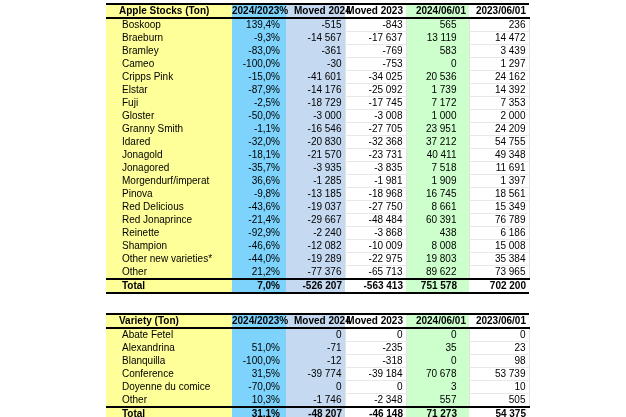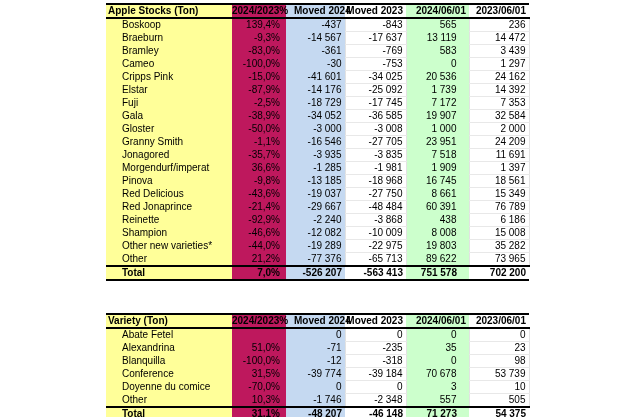--- a/index.html
+++ b/index.html
@@ -44,21 +44,21 @@
     margin: 0;
     line-height: 12px;
     white-space: nowrap;
     overflow: hidden;
     vertical-align: middle;
     font-weight: normal;
   }
 
   
   .tbl .c1 { background: #FFFF99; }
-  .tbl .c2 { background: #be185d; }
+  .tbl .c2 { background: #7dd3fc; }
   .tbl .c3 { background: #C5D9F1; padding-left: 8px; }
   .tbl .c4 { background: #FFFFFF; }
   .tbl .c5 { background: #CCFFCC; }
   .tbl .c6 { background: #FFFFFF; }
 
   
   .tbl .name { text-align: left; padding-left: 16px; }
   .tbl .num  { text-align: right; padding-right: 3px; }
   .tbl td.c2 { padding-right: 6px; text-align: right; }
   .tbl td.c5 { padding-right: 12px; }
@@ -71,21 +71,21 @@
   }
 
   
   .tbl thead th {
     font-weight: bold;
     border-top: 2px solid #000000;
     border-bottom: 2px solid #000000;
     text-align: center;
     overflow: visible;
   }
-  .tbl thead th.name { text-align: left; padding-left: 2px; }
+  .tbl thead th.name { text-align: left; padding-left: 13px; }
   .tbl tfoot td {
     font-weight: bold;
     border-top: 2px solid #000000;
     border-bottom: 2px solid #000000;
   }
 </style>
 </head>
 <body>
 
 <div class="sheet">
@@ -106,21 +106,21 @@
           <th class="c3 num">Moved 2024</th>
           <th class="c4 num">Moved 2023</th>
           <th class="c5 num">2024/06/01</th>
           <th class="c6 num">2023/06/01</th>
         </tr>
       </thead>
     <tbody>
         <tr>
           <td class="c1 name">Boskoop</td>
           <td class="c2 num">139,4%</td>
-          <td class="c3 num">-437</td>
+          <td class="c3 num">-515</td>
           <td class="c4 num">-843</td>
           <td class="c5 num">565</td>
           <td class="c6 num">236</td>
         </tr>
         <tr>
           <td class="c1 name">Braeburn</td>
           <td class="c2 num">-9,3%</td>
           <td class="c3 num">-14 567</td>
           <td class="c4 num">-17 637</td>
           <td class="c5 num">13 119</td>
@@ -160,44 +160,52 @@
         </tr>
         <tr>
           <td class="c1 name">Fuji</td>
           <td class="c2 num">-2,5%</td>
           <td class="c3 num">-18 729</td>
           <td class="c4 num">-17 745</td>
           <td class="c5 num">7 172</td>
           <td class="c6 num">7 353</td>
         </tr>
         <tr>
-          <td class="c1 name">Gala</td>
-          <td class="c2 num">-38,9%</td>
-          <td class="c3 num">-34 052</td>
-          <td class="c4 num">-36 585</td>
-          <td class="c5 num">19 907</td>
-          <td class="c6 num">32 584</td>
-        </tr>
-        <tr>
           <td class="c1 name">Gloster</td>
           <td class="c2 num">-50,0%</td>
           <td class="c3 num">-3 000</td>
           <td class="c4 num">-3 008</td>
           <td class="c5 num">1 000</td>
           <td class="c6 num">2 000</td>
         </tr>
         <tr>
           <td class="c1 name">Granny Smith</td>
           <td class="c2 num">-1,1%</td>
           <td class="c3 num">-16 546</td>
           <td class="c4 num">-27 705</td>
           <td class="c5 num">23 951</td>
           <td class="c6 num">24 209</td>
         </tr>
         <tr>
+          <td class="c1 name">Idared</td>
+          <td class="c2 num">-32,0%</td>
+          <td class="c3 num">-20 830</td>
+          <td class="c4 num">-32 368</td>
+          <td class="c5 num">37 212</td>
+          <td class="c6 num">54 755</td>
+        </tr>
+        <tr>
+          <td class="c1 name">Jonagold</td>
+          <td class="c2 num">-18,1%</td>
+          <td class="c3 num">-21 570</td>
+          <td class="c4 num">-23 731</td>
+          <td class="c5 num">40 411</td>
+          <td class="c6 num">49 348</td>
+        </tr>
+        <tr>
           <td class="c1 name">Jonagored</td>
           <td class="c2 num">-35,7%</td>
           <td class="c3 num">-3 935</td>
           <td class="c4 num">-3 835</td>
           <td class="c5 num">7 518</td>
           <td class="c6 num">11 691</td>
         </tr>
         <tr>
           <td class="c1 name">Morgendurf/imperat</td>
           <td class="c2 num">36,6%</td>
@@ -245,21 +253,21 @@
           <td class="c4 num">-10 009</td>
           <td class="c5 num">8 008</td>
           <td class="c6 num">15 008</td>
         </tr>
         <tr>
           <td class="c1 name">Other new varieties*</td>
           <td class="c2 num">-44,0%</td>
           <td class="c3 num">-19 289</td>
           <td class="c4 num">-22 975</td>
           <td class="c5 num">19 803</td>
-          <td class="c6 num">35 282</td>
+          <td class="c6 num">35 384</td>
         </tr>
         <tr>
           <td class="c1 name">Other</td>
           <td class="c2 num">21,2%</td>
           <td class="c3 num">-77 376</td>
           <td class="c4 num">-65 713</td>
           <td class="c5 num">89 622</td>
           <td class="c6 num">73 965</td>
         </tr>
       </tbody>

